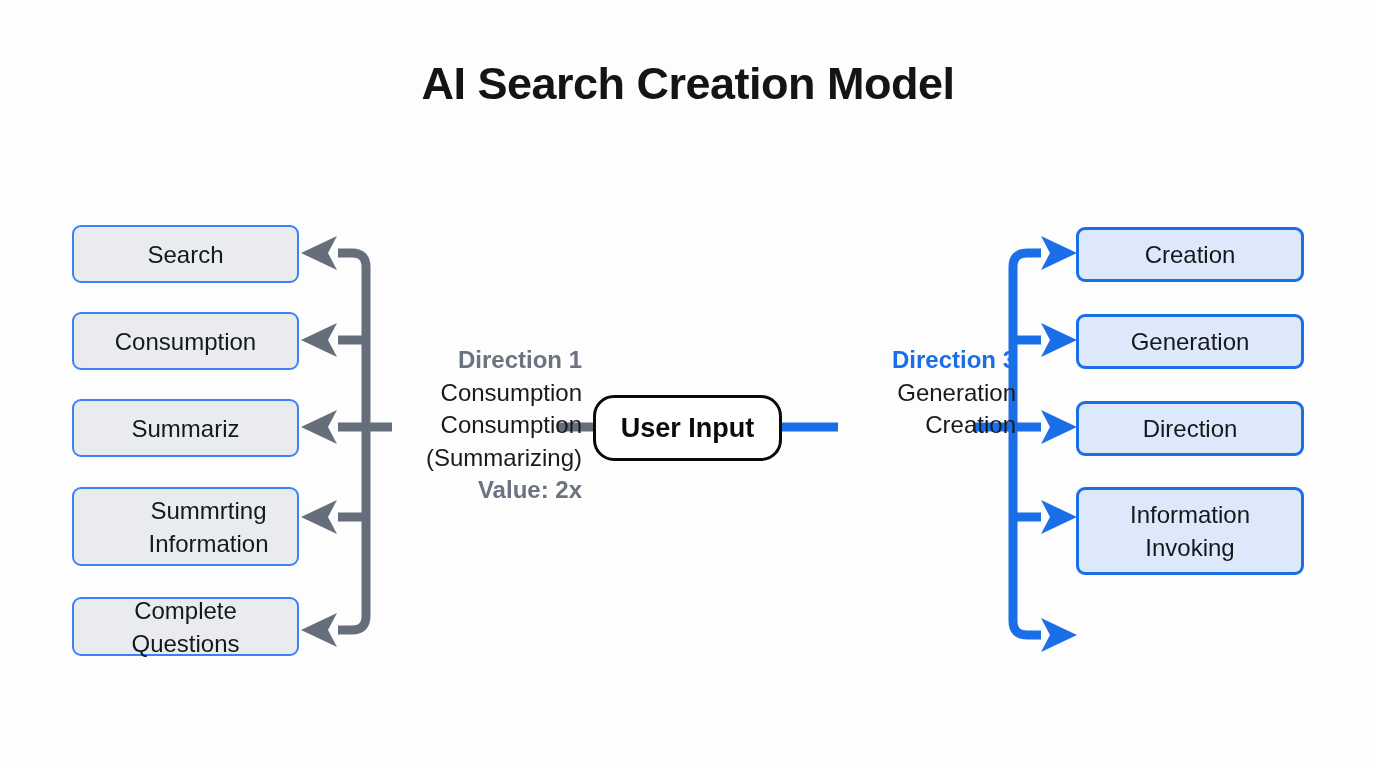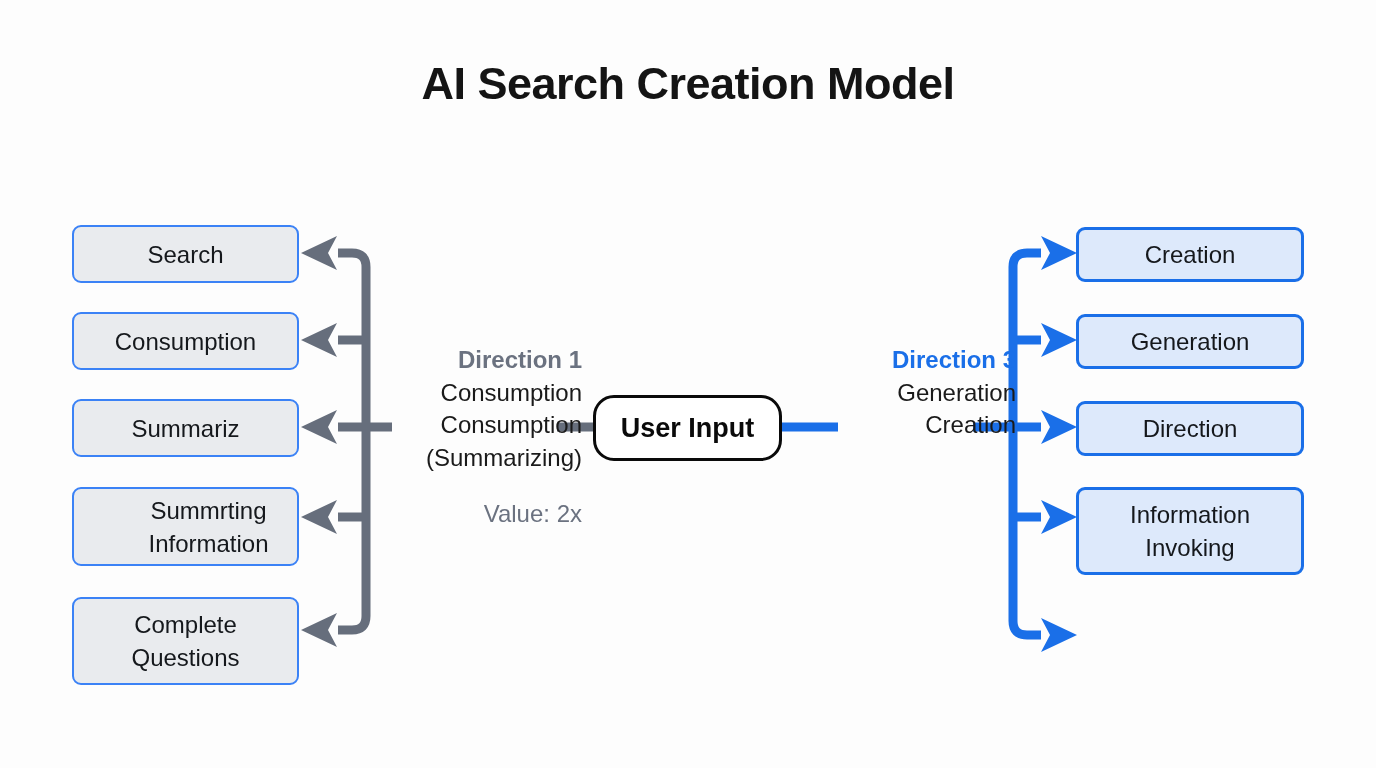--- a/index.html
+++ b/index.html
@@ -19,21 +19,21 @@
   .gray-box{background:#e9ebee;border:2px solid #3b82f6;color:#15181c;}
   .blue-box{background:#dde9fb;border:3px solid #1a6fe8;color:#15181c;}
   .center-box{
     background:#ffffff;border:3px solid #0a0a0a;color:#0a0a0a;
     font-weight:700;font-size:27px;border-radius:21px;
   }
   .flow-note{
     position:absolute;width:214px;text-align:right;font-size:24px;line-height:32.5px;color:#1a1a1a;
   }
   .note-dir{font-weight:700;}
-  .note-value{font-weight:400;margin-top:24px;}
+  .note-value{font-weight:700;margin-top:0;}
   .muted{color:#6b7280;}
   .blue-text{color:#1a6fe8;}
 </style>
 </head>
 <body>
 
 <div class="stage">
 
   <h1 class="title">AI Search Creation Model</h1>
 
@@ -62,21 +62,21 @@
     <polygon points="1077,427 1041,410 1050,427 1041,444" fill="#1a6fe8"></polygon>
     <polygon points="1077,517 1041,500 1050,517 1041,534" fill="#1a6fe8"></polygon>
     <polygon points="1077,635 1041,618 1050,635 1041,652" fill="#1a6fe8"></polygon>
   </svg>
 
   <div class="node-box gray-box" style="left:72px;top:225px;width:227px;height:58px;">Search</div>
   <div class="node-box gray-box" style="left:72px;top:312px;width:227px;height:58px;">Consumption</div>
   <div class="node-box gray-box" style="left:72px;top:399px;width:227px;height:58px;">Summariz</div>
   <div class="node-box gray-box" style="left:72px;top:487px;width:227px;height:79px;padding-left:46px;">Summrting
 Information</div>
-  <div class="node-box gray-box" style="left:72px;top:597px;width:227px;height:88px;">Complete
+  <div class="node-box gray-box" style="left:72px;top:597px;width:227px;height:59px;">Complete
 Questions</div>
 
   <div class="node-box blue-box" style="left:1076px;top:227px;width:228px;height:55px;">Creation</div>
   <div class="node-box blue-box" style="left:1076px;top:314px;width:228px;height:55px;">Generation</div>
   <div class="node-box blue-box" style="left:1076px;top:401px;width:228px;height:55px;">Direction</div>
   <div class="node-box blue-box" style="left:1076px;top:487px;width:228px;height:88px;">Information
 Invoking</div>
 
   <div class="node-box center-box" style="left:593px;top:395px;width:189px;height:66px;">User Input</div>
 

